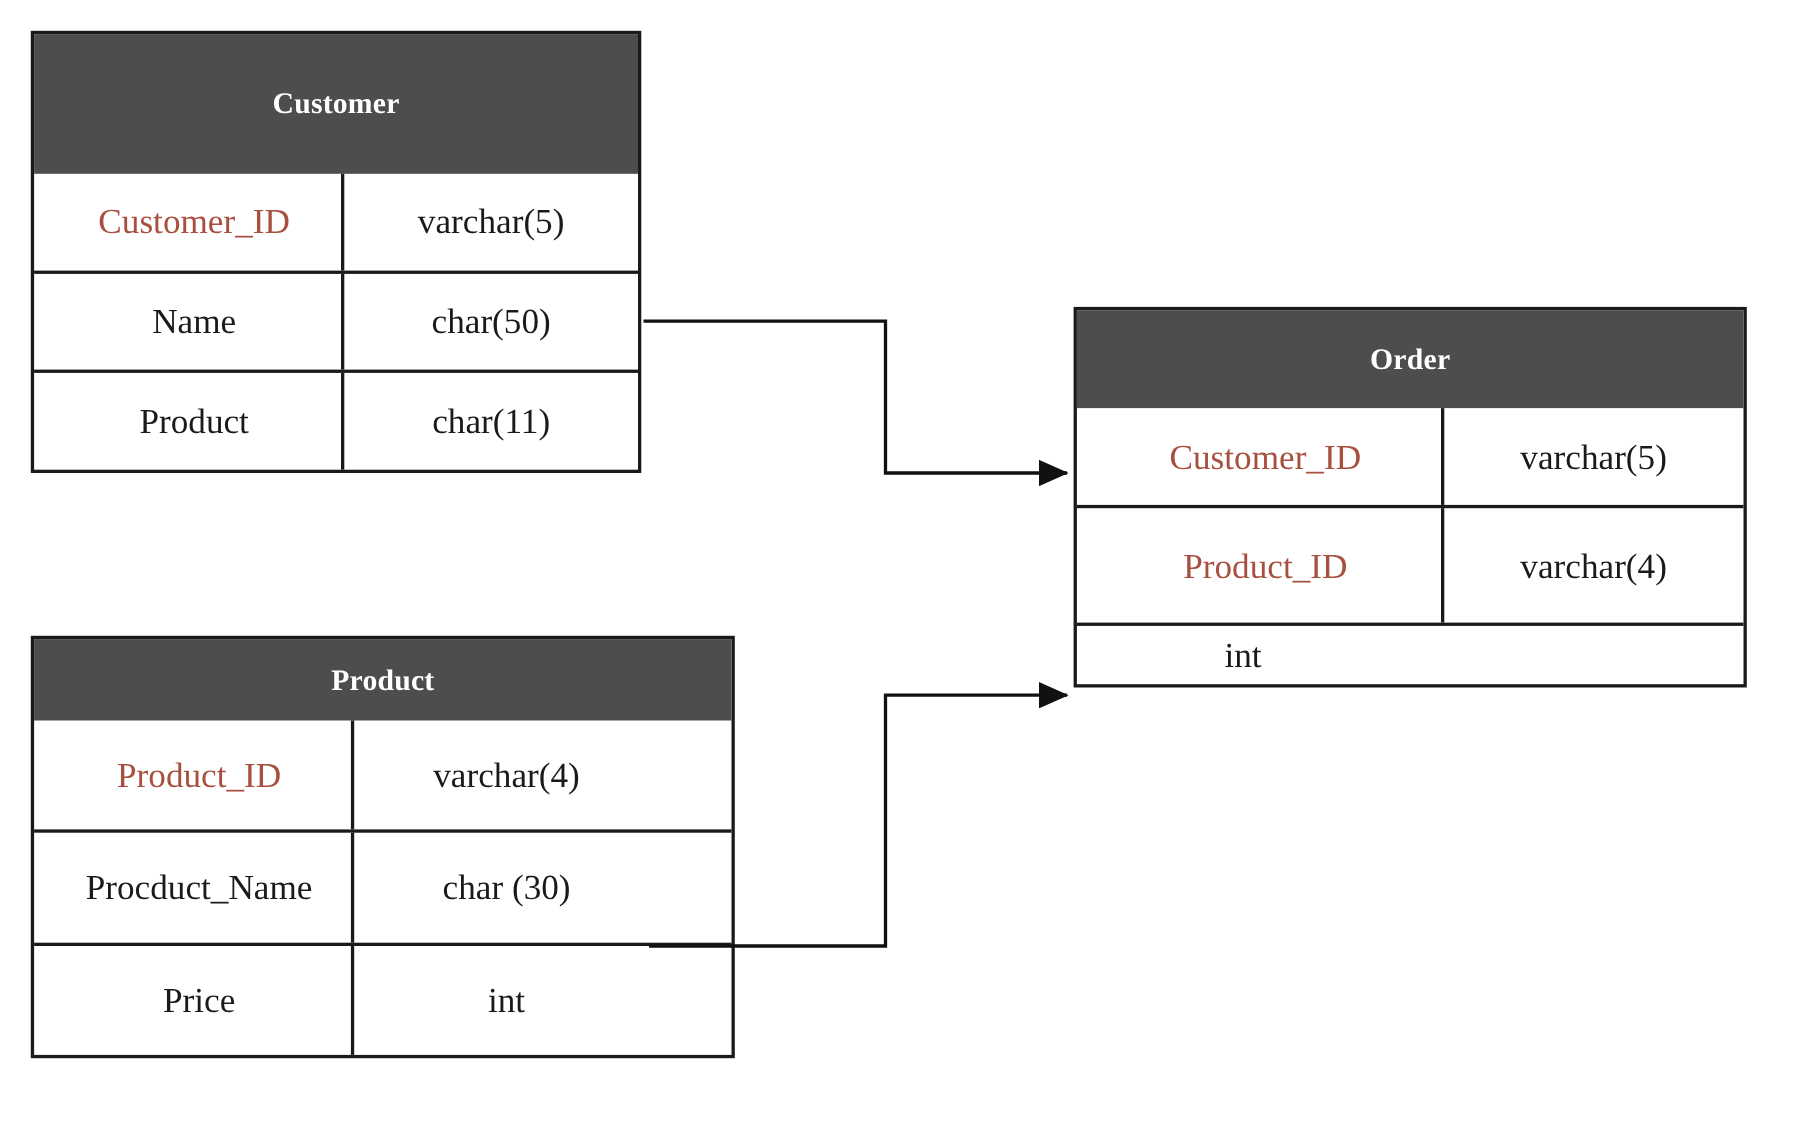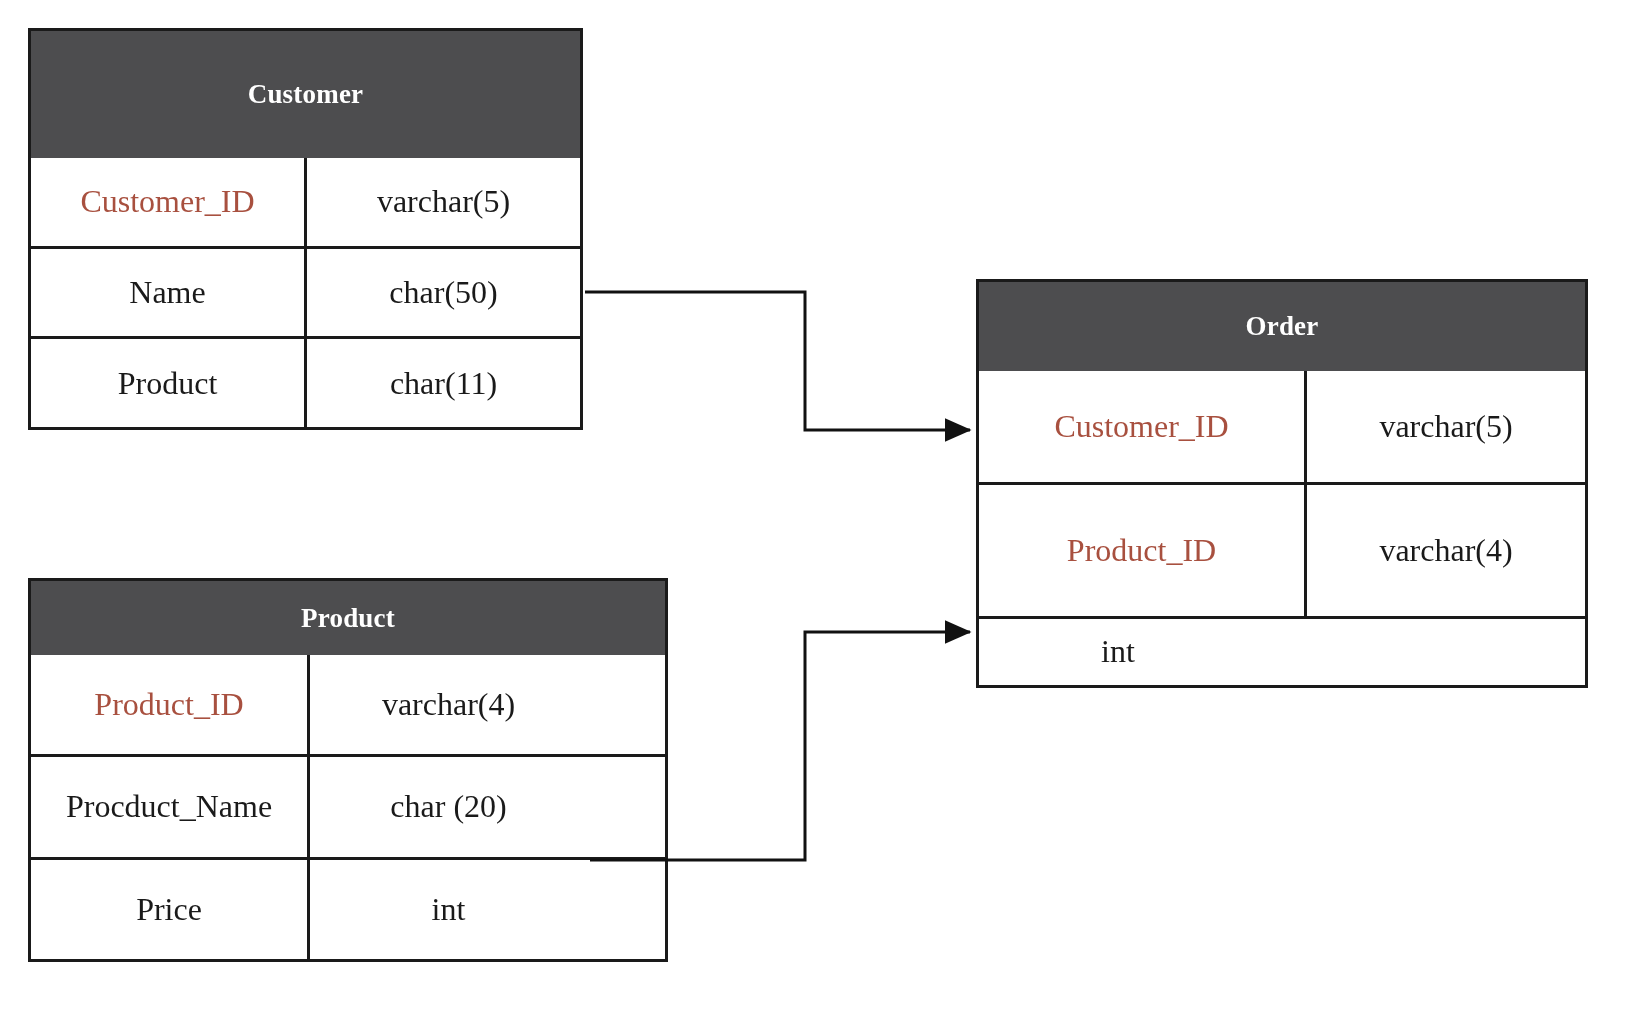--- a/index.html
+++ b/index.html
@@ -40,20 +40,21 @@
   .entity-rows {
     display: flex;
     flex-direction: column;
     flex: 1 1 auto;
   }
   .entity-row {
     box-sizing: border-box;
     display: flex;
     flex: 1 1 0;
     border-top: 3px solid #1a1a1a;
+    padding-left: 12px;
   }
   .entity-rows > .entity-row:first-child {
     border-top: none;
   }
   .cell-name,
   .cell-type {
     box-sizing: border-box;
     display: flex;
     align-items: center;
     justify-content: center;
@@ -81,21 +82,21 @@
 
   
   #entity-product { left: 28px; top: 578px; width: 640px; height: 384px; }
   #entity-product .entity-header { height: 74px; font-size: 27px; }
   #entity-product .cell-name { width: 279px; }
   #entity-product .cell-type { width: 277px; }
   #entity-product .cell-name,
   #entity-product .cell-type { font-size: 32px; }
 
   
-  #entity-order { left: 976px; top: 279px; width: 612px; height: 409px; }
+  #entity-order { left: 976px; top: 279px; width: 612px; height: 346px; }
   #entity-order .entity-header { height: 89px; font-size: 27px; }
   #entity-order .cell-name { width: 328px; }
   #entity-order .cell-type { width: 278px; }
   #entity-order .cell-name,
   #entity-order .cell-type { font-size: 32px; }
   #entity-order .entity-rows > .entity-row:nth-child(1) { flex: 114 1 0; }
   #entity-order .entity-rows > .entity-row:nth-child(2) { flex: 135 1 0; }
   #entity-order .entity-rows > .entity-row:nth-child(3) { flex: 68 1 0; }
 
   
@@ -144,21 +145,21 @@
     <div class="entity-header">Product</div>
     <div class="entity-rows">
 
       <div class="entity-row">
         <div class="cell-name is-key">Product_ID</div>
         <div class="cell-type">varchar(4)</div>
       </div>
 
       <div class="entity-row">
         <div class="cell-name">Procduct_Name</div>
-        <div class="cell-type">char (20)</div>
+        <div class="cell-type">char (30)</div>
       </div>
 
       <div class="entity-row">
         <div class="cell-name">Price</div>
         <div class="cell-type">int</div>
       </div>
 
     </div>
   </div>
 

